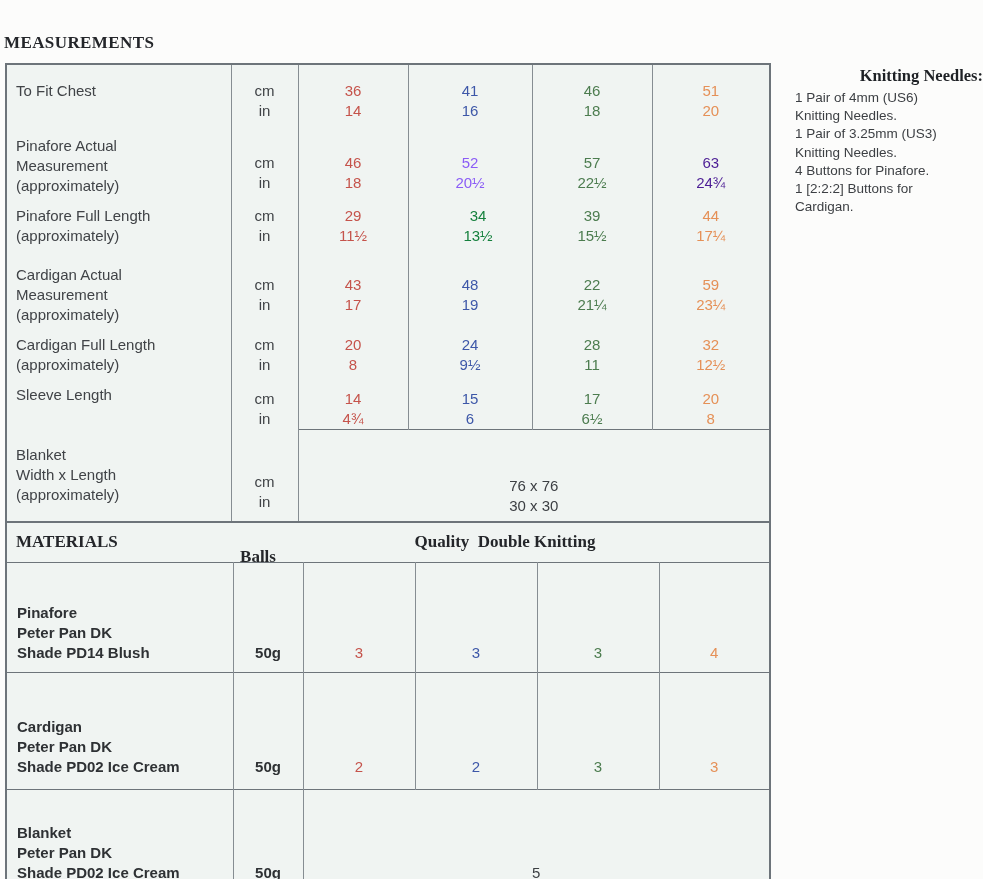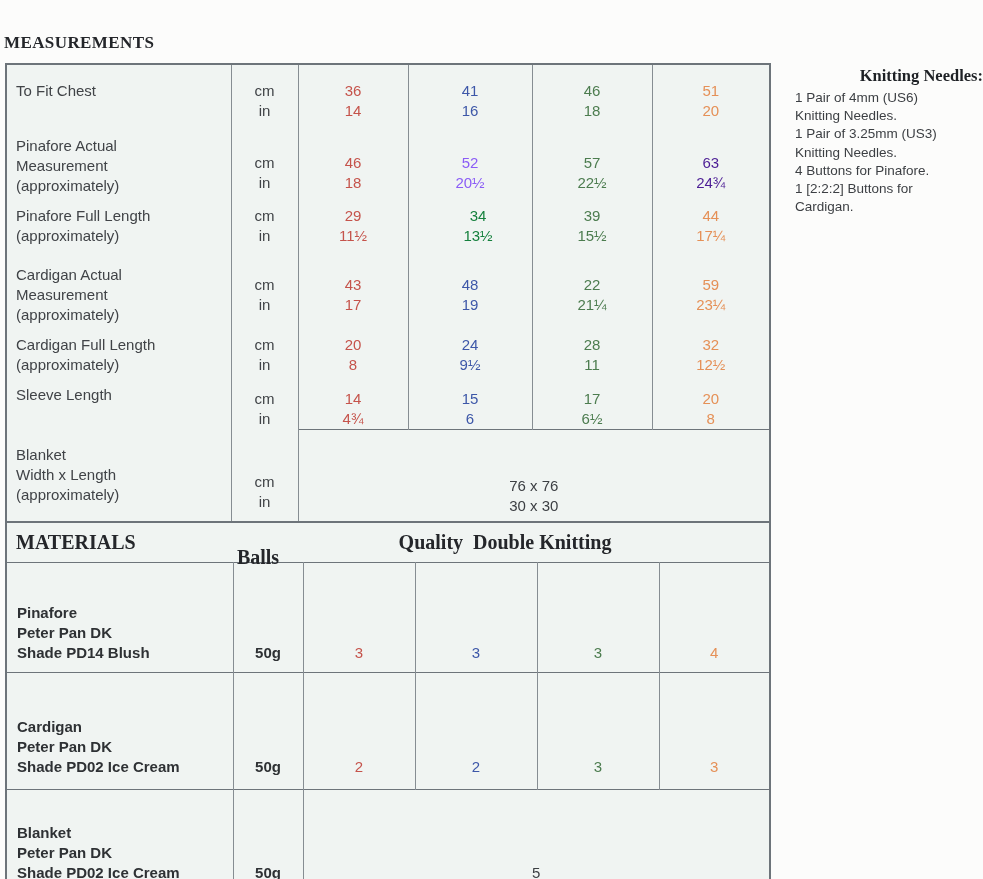--- a/index.html
+++ b/index.html
@@ -36,21 +36,21 @@
   .r5 td{padding-top:3px;}
   .r6 .lbl{padding-top:5px;}
   .r6 .unit,.r6 .num{padding-top:9px;}
   .r7 .lbl{vertical-align:middle;}
   .r7 .unit{vertical-align:bottom;padding-bottom:9px;}
   .r7 .merged{vertical-align:bottom;padding-bottom:5px;border-top:1.5px solid #6d747a;color:#3c3f43;}
 
   
   .mat{border-top:2px solid #6d747a;}
   .mat .mh td{height:39px;}
-  .mh-in{position:relative;height:39px;font-family:"Liberation Serif", serif;font-weight:bold;font-size:20px;color:#24262a;}
+  .mh-in{position:relative;height:39px;font-family:"Liberation Serif", serif;font-weight:bold;font-size:17px;color:#24262a;}
   .mh-title{position:absolute;left:9px;top:9px;}
   .mh-balls{position:absolute;left:211px;top:24px;width:80px;text-align:center;}
   .mh-quality{position:absolute;left:378px;top:9px;width:240px;text-align:center;white-space:pre;}
   .mr{border-top:1.5px solid #6d747a;}
   .mr td{vertical-align:bottom;}
   .mr .mlbl{padding-left:10px;font-weight:bold;color:#2e3134;}
   .mr .mballs{border-left:1px solid #868d92;text-align:center;font-weight:bold;color:#2e3134;}
   .mr .mnum,.mr .mmerged{border-left:1px solid #868d92;text-align:center;}
   .mr .mmerged{color:#3c3f43;}
   .mr1 td{height:100px;padding-bottom:9px;}

